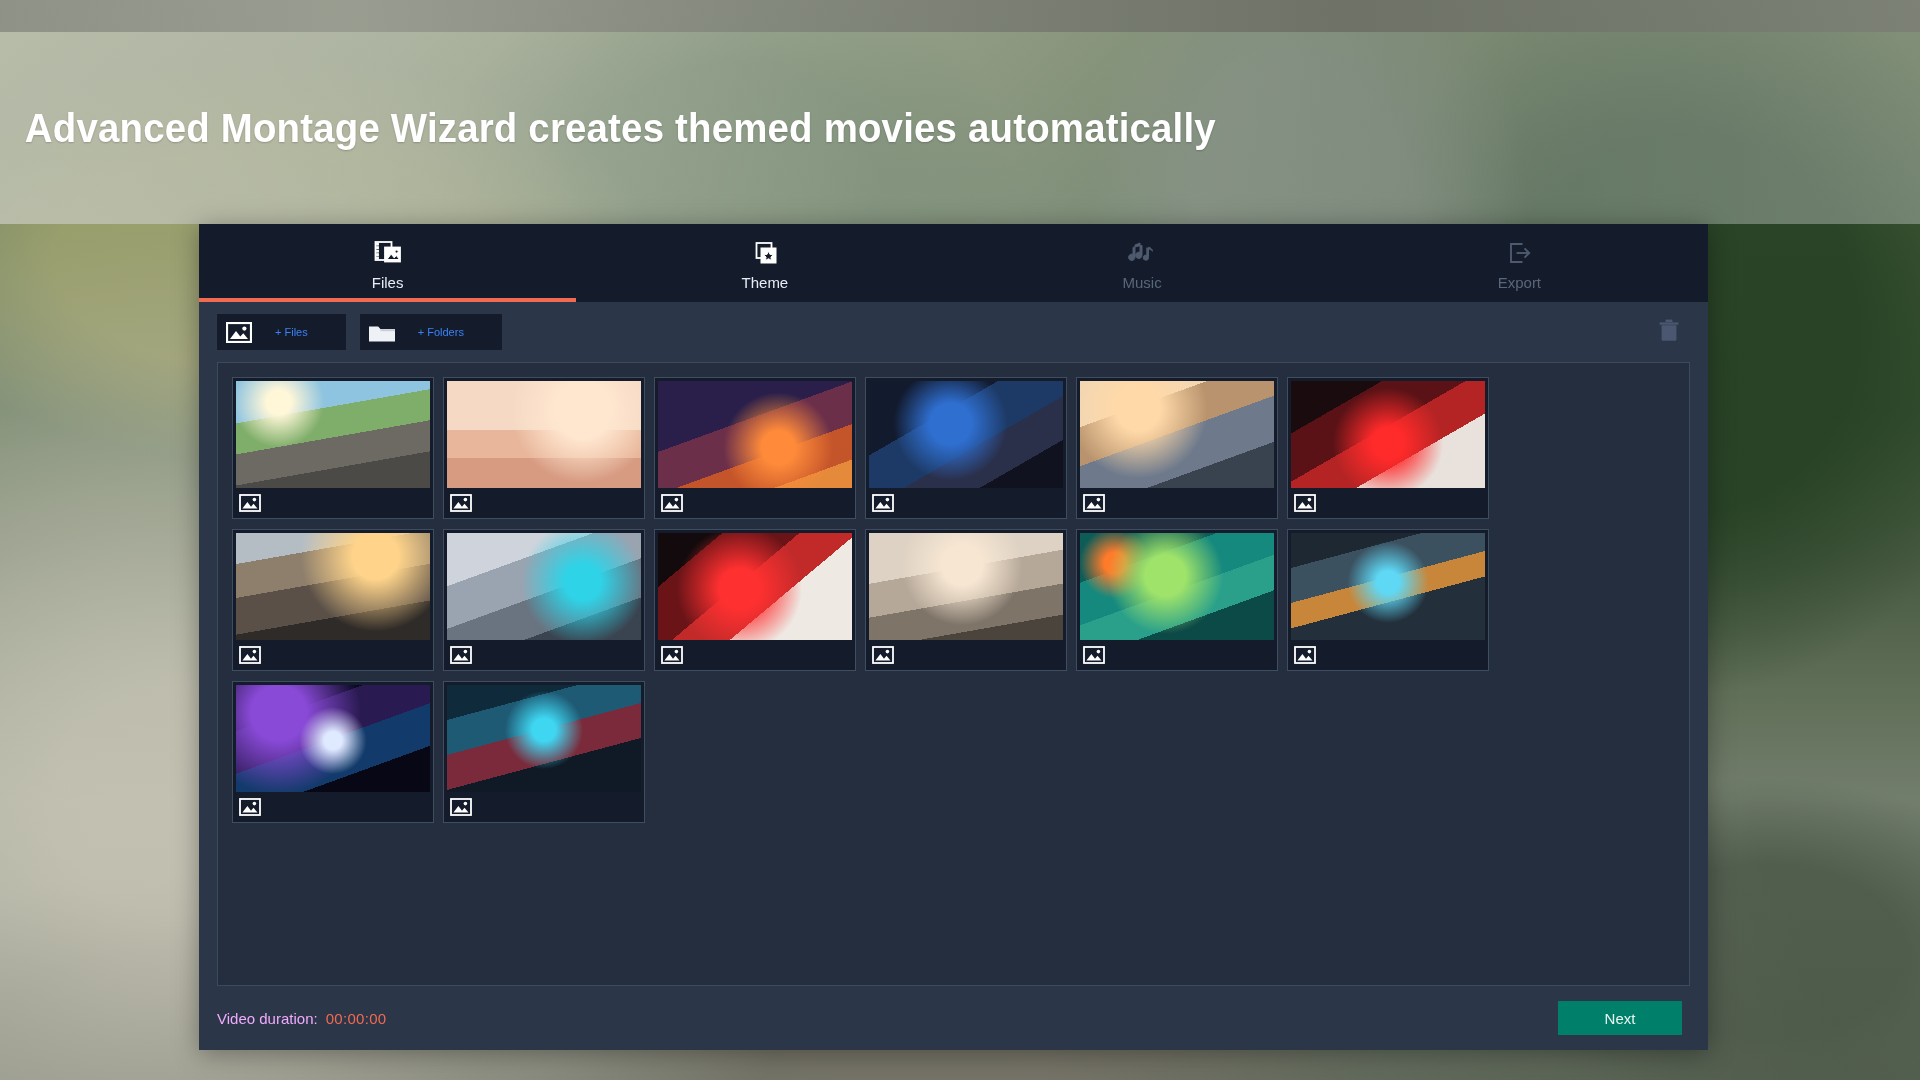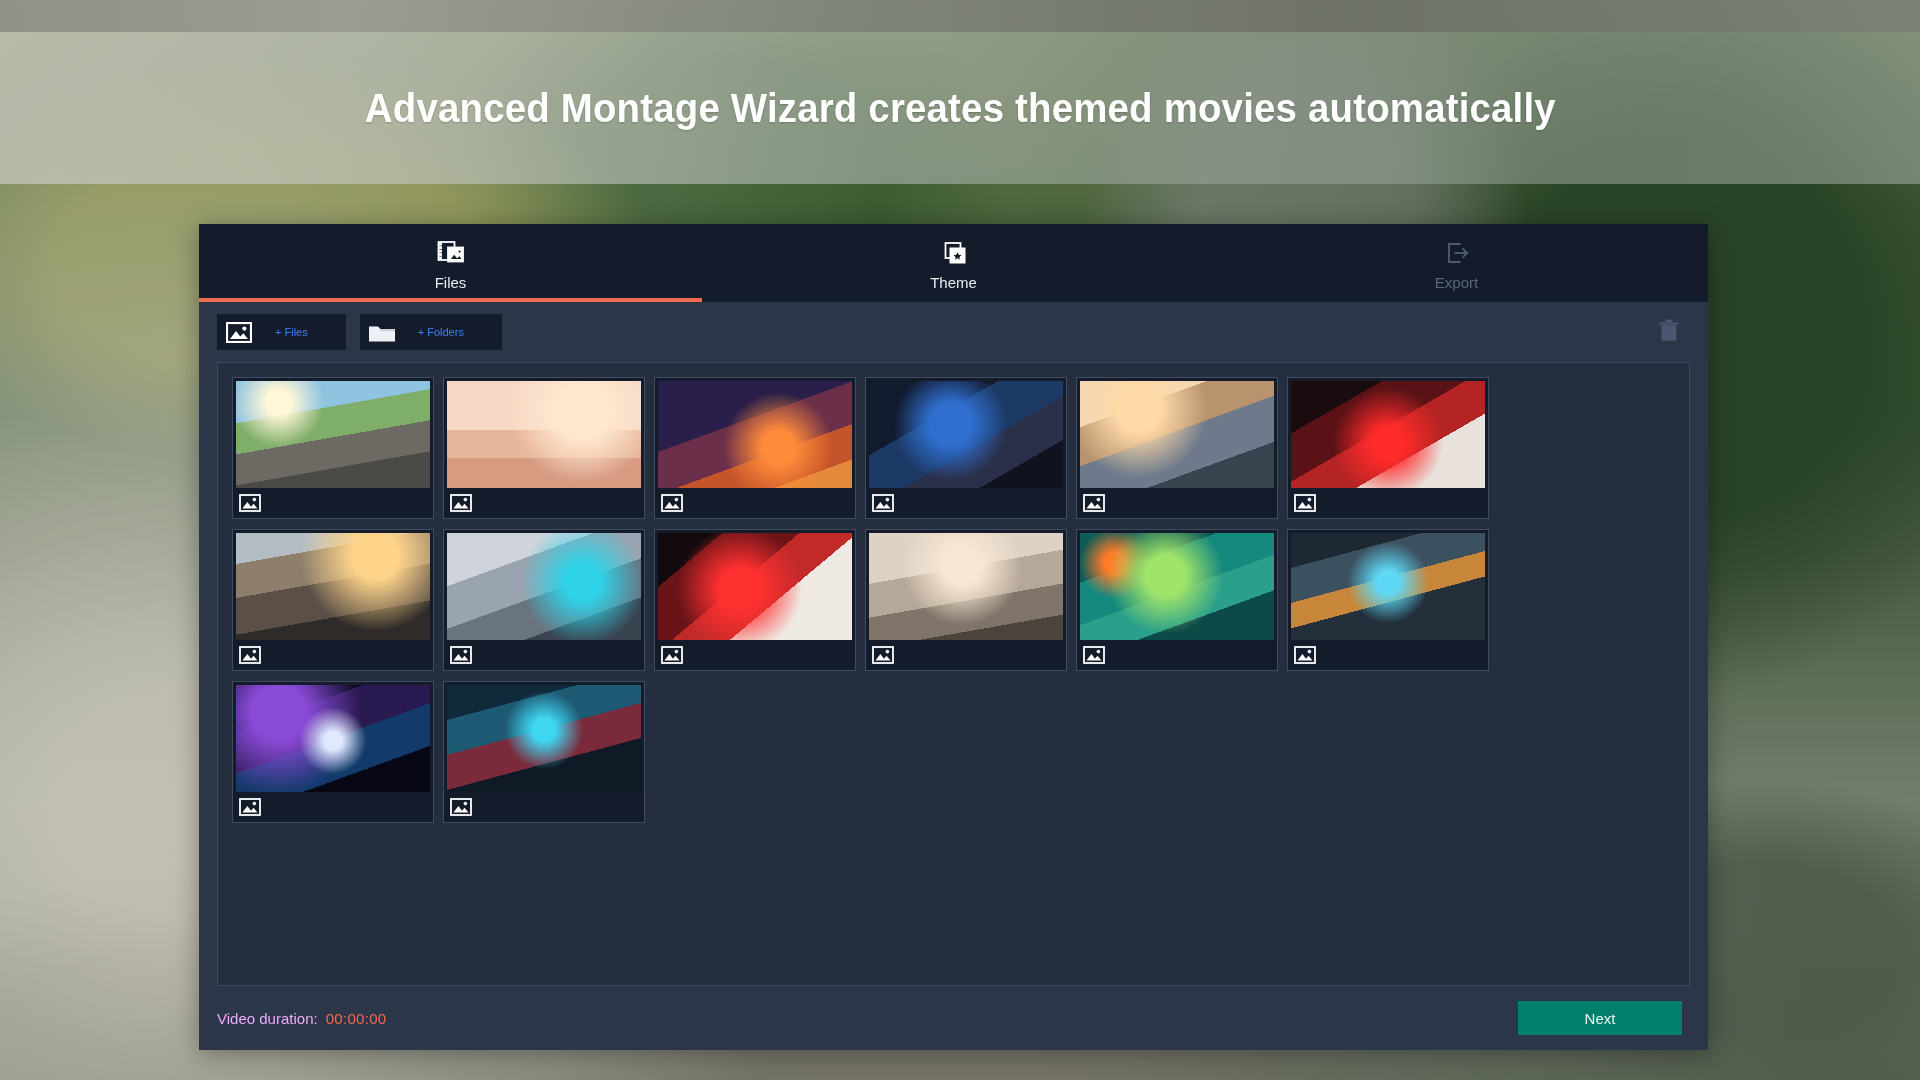--- a/index.html
+++ b/index.html
@@ -41,29 +41,29 @@
       linear-gradient(250deg, rgba(40,60,38,.35) 0 20%, rgba(0,0,0,0) 55%);
   }
   #bg-strip-top {
     position:absolute; left:0; top:0; width:100%; height:32px;
     background: linear-gradient(90deg,#8f9288 0%, #9a9d92 18%, #81857b 45%, #6e7268 70%, #7e8278 100%);
     opacity:.95;
   }
 
   
   #header-banner {
-    position:absolute; left:0; top:32px; width:100%; height:152px;
+    position:absolute; left:0; top:32px; width:100%; height:192px;
     background: linear-gradient(90deg,
         rgba(196,199,186,.78) 0%,
         rgba(188,193,182,.72) 20%,
         rgba(170,178,166,.68) 42%,
         rgba(150,162,150,.62) 62%,
         rgba(142,156,144,.60) 80%,
         rgba(152,164,152,.62) 100%);
-    display:flex; align-items:center; justify-content:center;
+    display:flex; align-items:center; justify-content:flex-start;
   }
   #header-title {
     color:#ffffff;
     font-size: 40px;
     font-weight: 700;
     letter-spacing: .2px;
     text-shadow: 0 1px 2px rgba(0,0,0,.20);
     white-space: nowrap;
     font-family: "Liberation Sans", sans-serif;
     transform: scaleX(.96);
@@ -193,21 +193,21 @@
     height: 64px;
     display:flex; align-items:center;
     padding: 0 26px 0 18px;
     background:#2b3648;
     flex: 0 0 auto;
   }
   #duration-label { color:#f0abfc; font-size:15px; }
   #duration-value { color:#f26a52; font-size:15px; margin-left:8px; letter-spacing:.3px; }
   #status-spacer { flex:1 1 auto; }
   #next-button {
-    width: 164px; height: 34px;
+    width: 124px; height: 34px;
     background:#00806a;
     color:#eaf4f1;
     font-size:15px;
     border:none;
     cursor:pointer;
     display:flex; align-items:center; justify-content:center;
   }
 
   
   .art-racing  { background-image:
@@ -299,20 +299,32 @@
       <span class="tab-icon">
         <svg width="30" height="28" viewBox="0 0 30 28">
           <rect x="6.5" y="3" width="15" height="15" fill="none" stroke="#ffffff" stroke-width="1.8"></rect>
           <rect x="11" y="8" width="15" height="15" fill="#ffffff"></rect>
           <path d="M18.5 11.2 l1.5 3.2 3.4.4-2.5 2.3.7 3.4-3.1-1.8-3.1 1.8.7-3.4-2.5-2.3 3.4-.4z" fill="#141b2a"></path>
         </svg>
       </span>
       <span class="tab-label">Theme</span>
     </div>
 
+    <div class="tab dim">
+      <span class="tab-icon">
+        <svg width="30" height="28" viewBox="0 0 30 28">
+          <g fill="#4e5a6e">
+            <path d="M8 5 v12.2 a3.2 3.2 0 1 1 -2-2.9 V7.4 l9-2.1 v9.9 a3.2 3.2 0 1 1 -2-2.9 V3z"></path>
+            <path d="M21.5 9 v8.6 a2.6 2.6 0 1 1 -1.7-2.4 V7.7z"></path>
+            <path d="M21.5 7.2 c2.4.6 3.8 2 4 4 -1.3-1.4-2.4-2-4-2.2z"></path>
+          </g>
+        </svg>
+      </span>
+      <span class="tab-label">Music</span>
+    </div>
 
 
 
     <div class="tab dim">
       <span class="tab-icon">
         <svg width="30" height="28" viewBox="0 0 30 28">
           <path d="M18.5 4 H7 V22 H18.5" fill="none" stroke="#4e5a6e" stroke-width="1.9"></path>
           <g stroke="#4e5a6e" stroke-width="1.9" fill="none">
             <line x1="12.5" y1="13" x2="25" y2="13"></line>
             <polyline points="20.5,8.4 25.2,13 20.5,17.6"></polyline>

